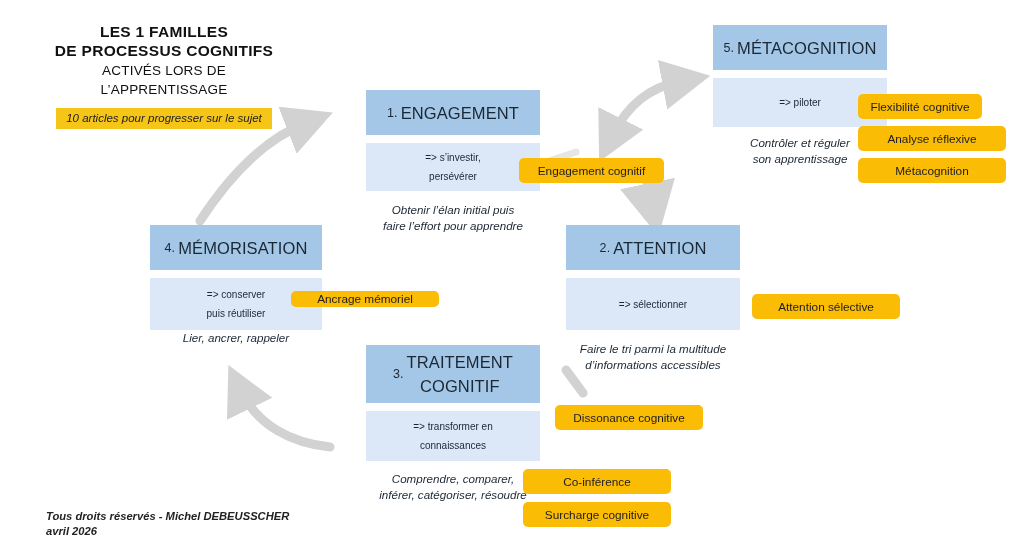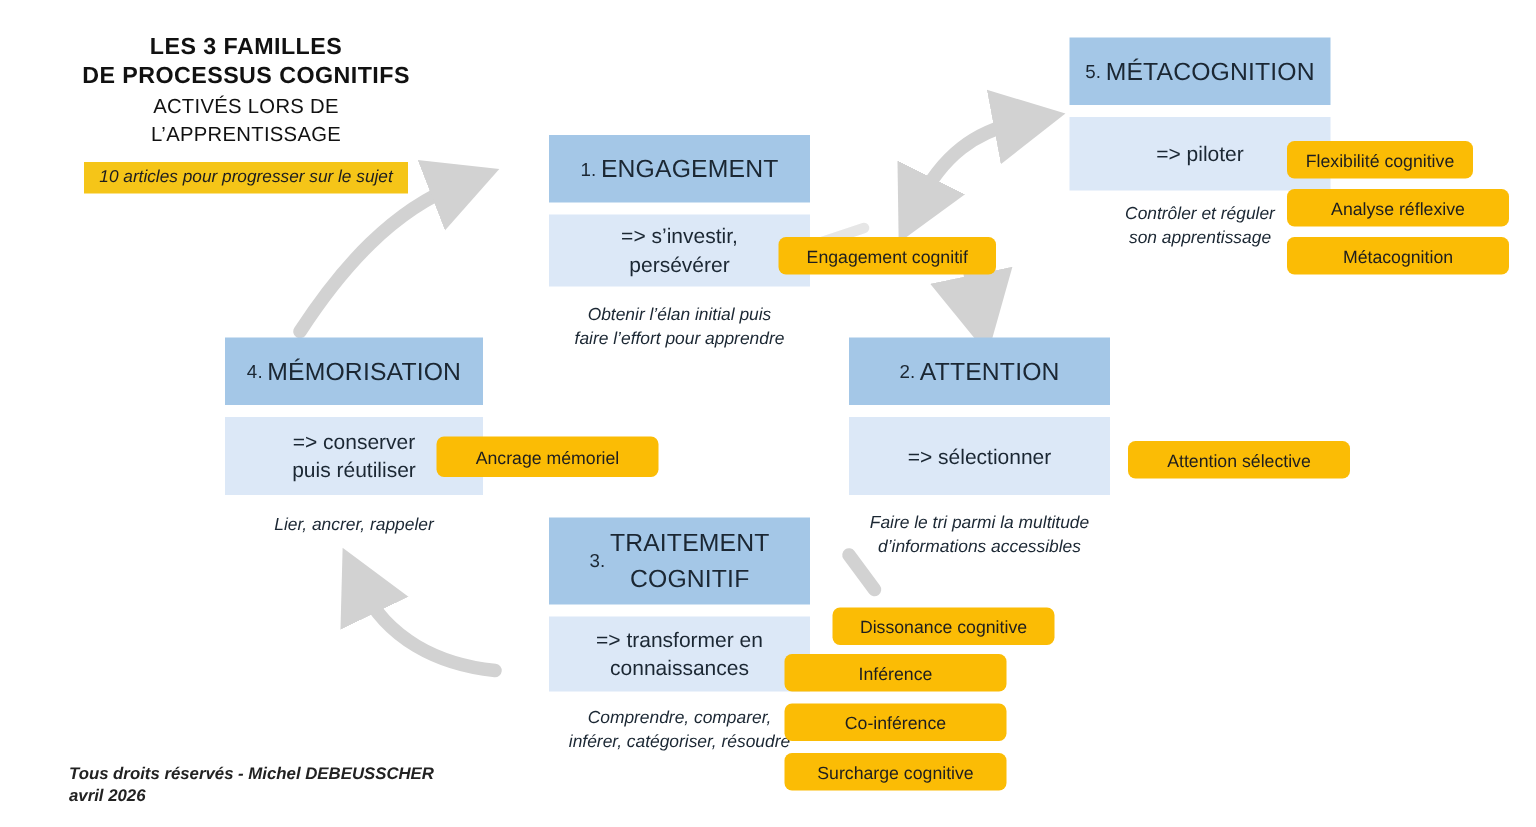--- a/index.html
+++ b/index.html
@@ -41,21 +41,21 @@
     font-size:16.5px;line-height:20px;color:#1b2733;
     letter-spacing:.1px;
     padding:0 6px;
     box-sizing:border-box;
   }
   .card-head .num{font-size:12.5px;margin-right:3px;}
   .card-body{
     background:#DCE8F7;
     display:flex;align-items:center;justify-content:center;
     text-align:center;
-    font-size:14px;line-height:19px;color:#1b2733;
+    font-size:10px;line-height:19px;color:#1b2733;
     box-sizing:border-box;
     padding:0 8px;
   }
   .card-note{
     text-align:center;font-style:italic;font-size:11.6px;line-height:15.5px;
     color:#1b2733;box-sizing:border-box;
   }
 
   
   .tag{
@@ -99,21 +99,21 @@
     <path d="M 646,176 L 652,205" fill="none" stroke="#D2D2D2" stroke-width="10" stroke-linecap="butt" marker-end="url(#ah)"></path>
 
     <path d="M 583,393 L 566,370" fill="none" stroke="#D2D2D2" stroke-width="9" stroke-linecap="round"></path>
 
     <path d="M 330,447 C 292,443 258,426 241,391" fill="none" stroke="#D2D2D2" stroke-width="9" stroke-linecap="round" marker-end="url(#ah)"></path>
 
     <path d="M 528,168 L 576,152" fill="none" stroke="#D2D2D2" stroke-width="7" stroke-linecap="round" opacity="0.55"></path>
   </svg>
 
   <div class="title-block">
-    <div class="title-l1">LES 3 FAMILLES</div>
+    <div class="title-l1">LES 1 FAMILLES</div>
     <div class="title-l2">DE PROCESSUS COGNITIFS</div>
     <div class="title-l3">ACTIVÉS LORS DE L’APPRENTISSAGE</div>
     <div class="title-badge">10 articles pour progresser sur le sujet</div>
   </div>
 
   <div class="card" style="left:366px;top:90px;">
     <div class="card-head" style="width:174px;height:45px;">
       <span class="num">1.</span>
         <span>ENGAGEMENT</span>
     </div>
@@ -152,33 +152,32 @@
     <div class="card-head" style="width:174px;height:58px;white-space:pre-line;line-height:24px;">
       <span class="num">3.</span><span style="white-space:pre-line;">TRAITEMENT
 COGNITIF</span>
     </div>
     <div class="card-body" style="width:174px;height:50px;margin-top:8px;white-space:pre-line;">=&gt; transformer en
 connaissances</div>
     <div class="card-note" style="width:196px;margin-top:10px;margin-left:-11px;white-space:pre-line;">Comprendre, comparer,
 inférer, catégoriser, résoudre</div>
   </div>
   <div class="tag" style="left:523px;top:405px;width:148px;height:25px;margin-left:32px;">Dissonance cognitive</div>
-  <div class="tag" style="left:523px;top:436px;width:148px;height:25px;">Inférence</div>
   <div class="tag" style="left:523px;top:502px;width:148px;height:25px;">Surcharge cognitive</div>
   <div class="tag" style="left:523px;top:469px;width:148px;height:25px;">Co-inférence</div>
 
   <div class="card" style="left:150px;top:225px;">
     <div class="card-head" style="width:172px;height:45px;">
       <span class="num">4.</span>
         <span>MÉMORISATION</span>
     </div>
     <div class="card-body" style="width:172px;height:52px;margin-top:8px;white-space:pre-line;">=&gt; conserver
 puis réutiliser</div>
-    <div class="card-note" style="width:190px;margin-top:12px;margin-left:-9px;white-space:pre-line;">Lier, ancrer, rappeler</div>
+    <div class="card-note" style="width:190px;margin-left:-9px;white-space:pre-line;">Lier, ancrer, rappeler</div>
   </div>
-  <div class="tag" style="left:291px;top:291px;width:148px;height:27px;">Ancrage mémoriel</div>
+  <div class="tag" style="left:291px;top:291px;width:148px;height:16px;">Ancrage mémoriel</div>
 
   <div class="footer">
     <div>Tous droits réservés - Michel DEBEUSSCHER</div>
     <div>avril 2026</div>
   </div>
 
 </div>
 
 </body></html>

